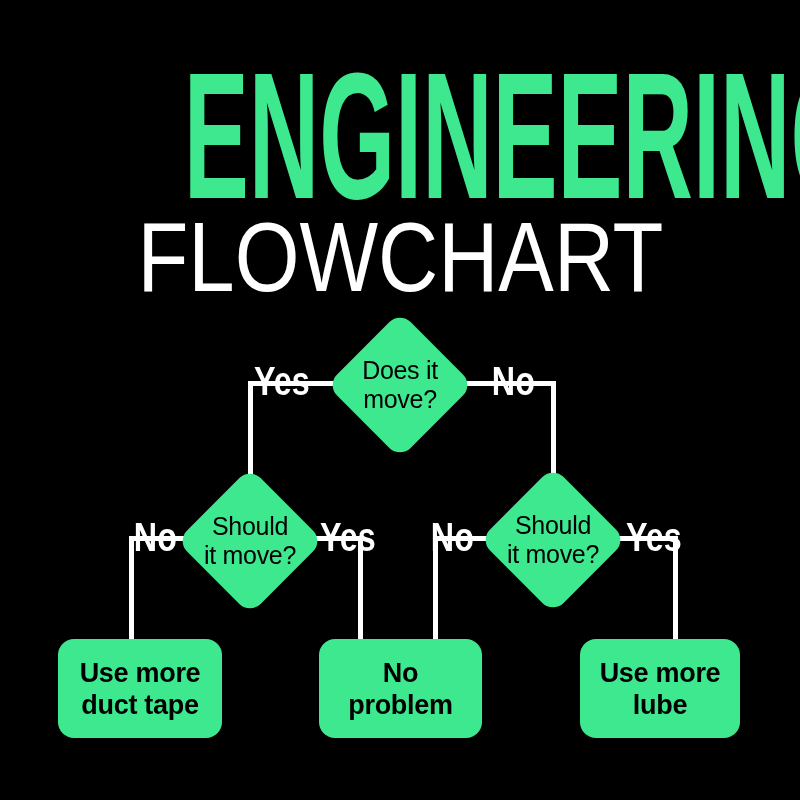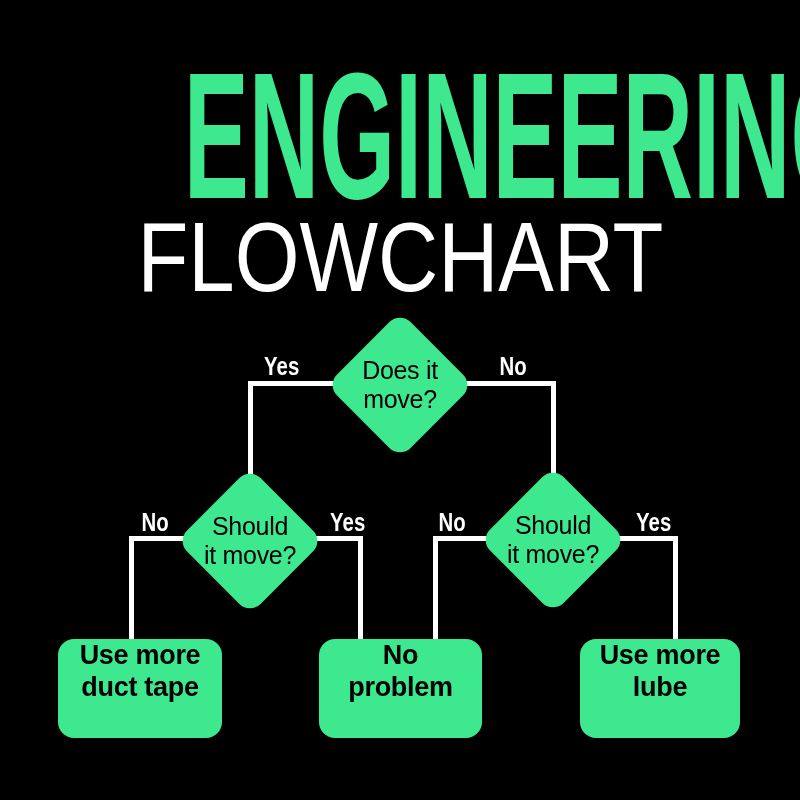--- a/index.html
+++ b/index.html
@@ -81,41 +81,43 @@
     z-index: 3;
     letter-spacing: -0.3px;
   }
 
   
   .result-box {
     position: absolute;
     background: var(--green, #3EE88E);
     border-radius: 16px;
     display: flex;
+    align-items: center;
     justify-content: center;
     text-align: center;
     color: var(--node-text, #000);
     font-size: 27px;
     line-height: 32px;
     font-weight: bold;
     white-space: pre-line;
     z-index: 2;
     letter-spacing: -0.3px;
   }
 
   
   .edge-label {
     position: absolute;
     width: 90px;
     text-align: center;
     color: var(--white, #fff);
-    font-size: 24px;
+    font-size: 38px;
     line-height: 33px;
     font-weight: bold;
     z-index: 3;
+    margin-top: 16px;
   }
   .edge-label .squish {
     display: inline-block;
     transform: scale(0.85, 1.05);
     transform-origin: 50% 100%;
   }
 </style>
 </head>
 <body>
 

